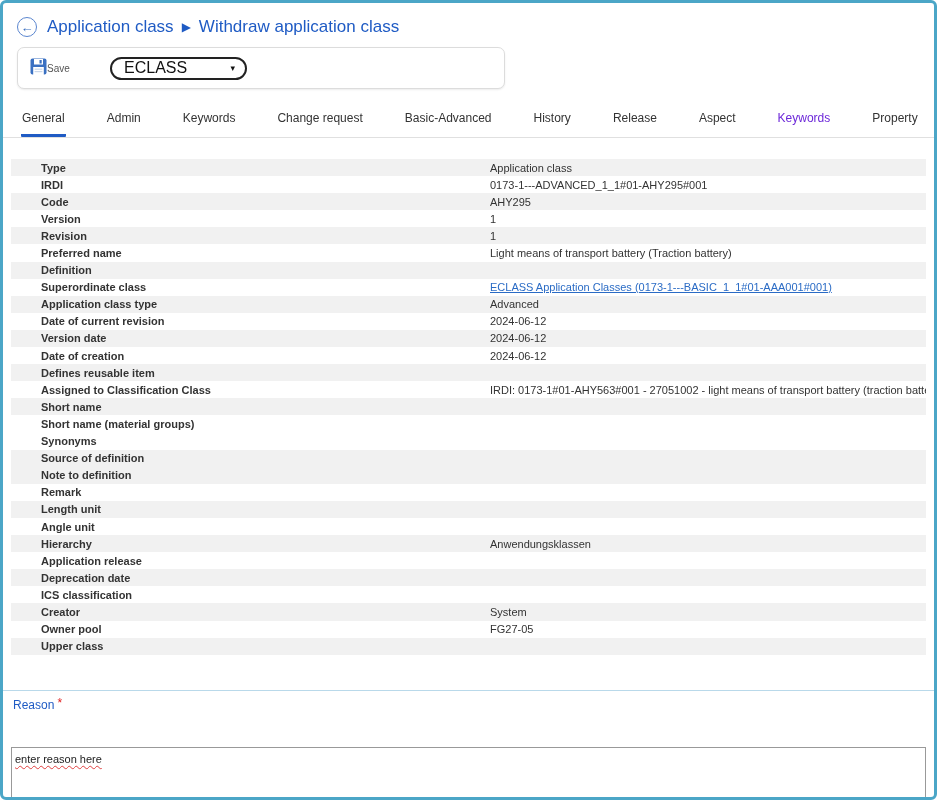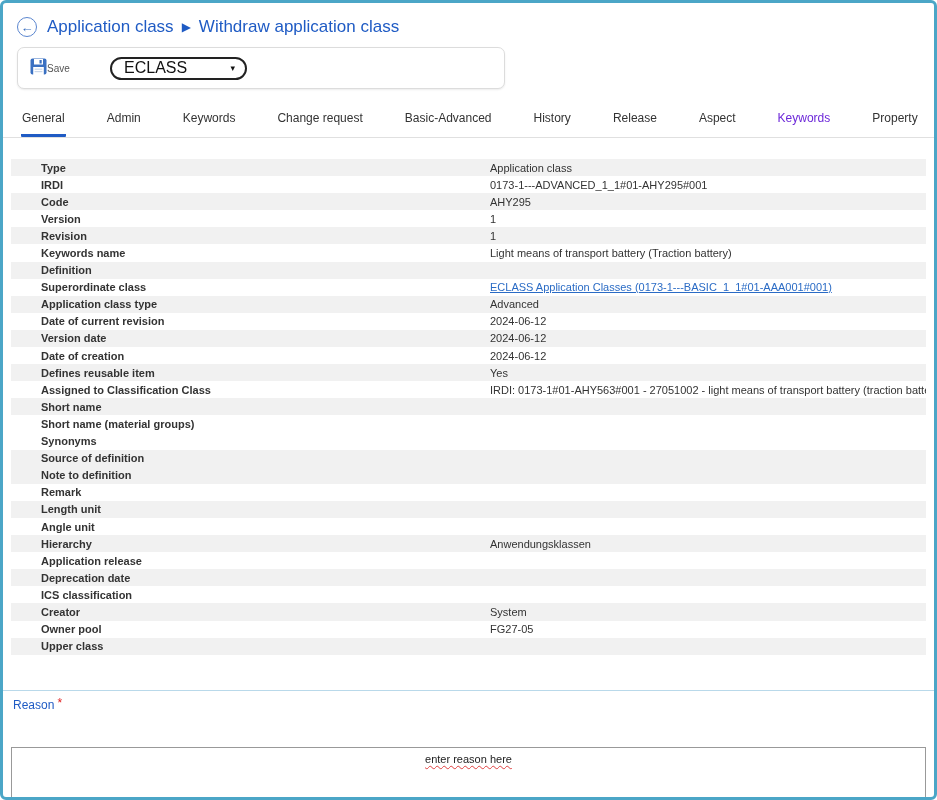--- a/index.html
+++ b/index.html
@@ -68,21 +68,21 @@
   .cell.value { flex: 1; padding-right: 6px; }
   .cell.value a.link { color: #2a6bc5; text-decoration: underline; margin-top: 32px; }
 
   
   .reason-sep { margin-top: 35px; border-top: 1px solid #b9d9ea; }
   .reason-label { margin: 5px 0 0 10px; font-size: 12px; color: #1f5bc4; }
   .reason-required { color: #e02020; font-size: 12px; vertical-align: 2px; margin-left: 3px; }
   .reason-box {
     margin: 35px 8px 0; height: 54px;
     border: 1px solid #999; background: #fff;
-    padding: 1px 3px; cursor: text; overflow: hidden; text-align: center;
+    padding: 1px 3px; cursor: text; overflow: hidden;
   }
   .reason-box .reason-text {
     font-size: 11px; color: #222; line-height: 13px;
     text-decoration: underline wavy #e04040 1px;
     text-underline-offset: 2px;
   }
 </style>
 </head>
 <body>
 
@@ -147,21 +147,21 @@
       </div>
       <div class="row">
         <div class="cell label">Version</div>
         <div class="cell value">1</div>
       </div>
       <div class="row odd">
         <div class="cell label">Revision</div>
         <div class="cell value">1</div>
       </div>
       <div class="row">
-        <div class="cell label">Keywords name</div>
+        <div class="cell label">Preferred name</div>
         <div class="cell value">Light means of transport battery (Traction battery)</div>
       </div>
       <div class="row odd">
         <div class="cell label">Definition</div>
         <div class="cell value"></div>
       </div>
       <div class="row">
         <div class="cell label">Superordinate class</div>
         <div class="cell value"><a href="#" class="link">ECLASS Application Classes (0173-1---BASIC_1_1#01-AAA001#001)</a></div>
       </div>
@@ -176,21 +176,20 @@
       <div class="row odd">
         <div class="cell label">Version date</div>
         <div class="cell value">2024-06-12</div>
       </div>
       <div class="row">
         <div class="cell label">Date of creation</div>
         <div class="cell value">2024-06-12</div>
       </div>
       <div class="row odd">
         <div class="cell label">Defines reusable item</div>
-        <div class="cell value">Yes</div>
       </div>
       <div class="row">
         <div class="cell label">Assigned to Classification Class</div>
         <div class="cell value">IRDI: 0173-1#01-AHY563#001 - 27051002 - light means of transport battery (traction battery)</div>
       </div>
       <div class="row odd">
         <div class="cell label">Short name</div>
         <div class="cell value"></div>
       </div>
       <div class="row">

